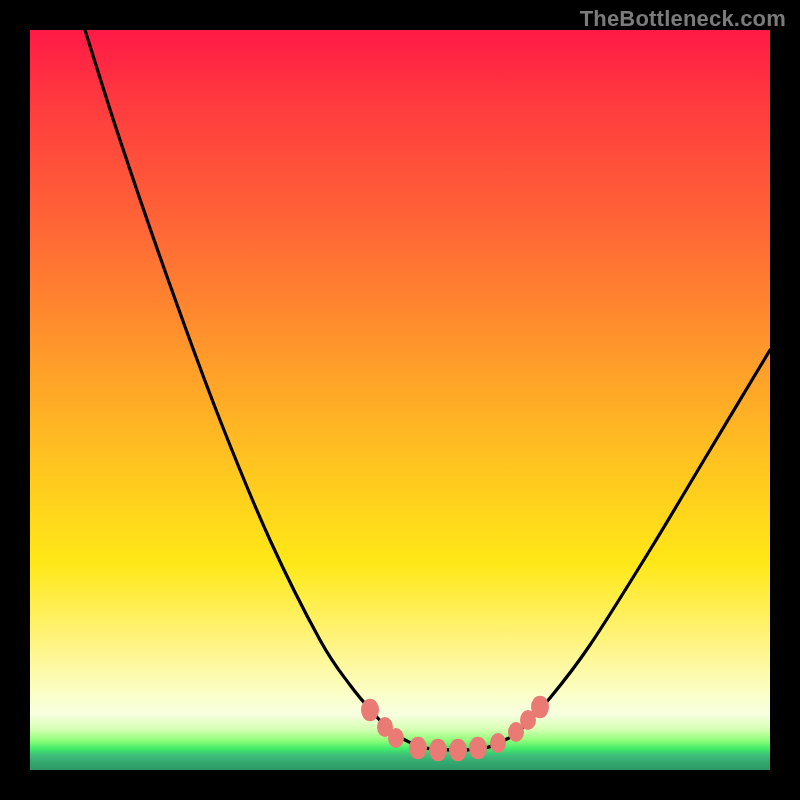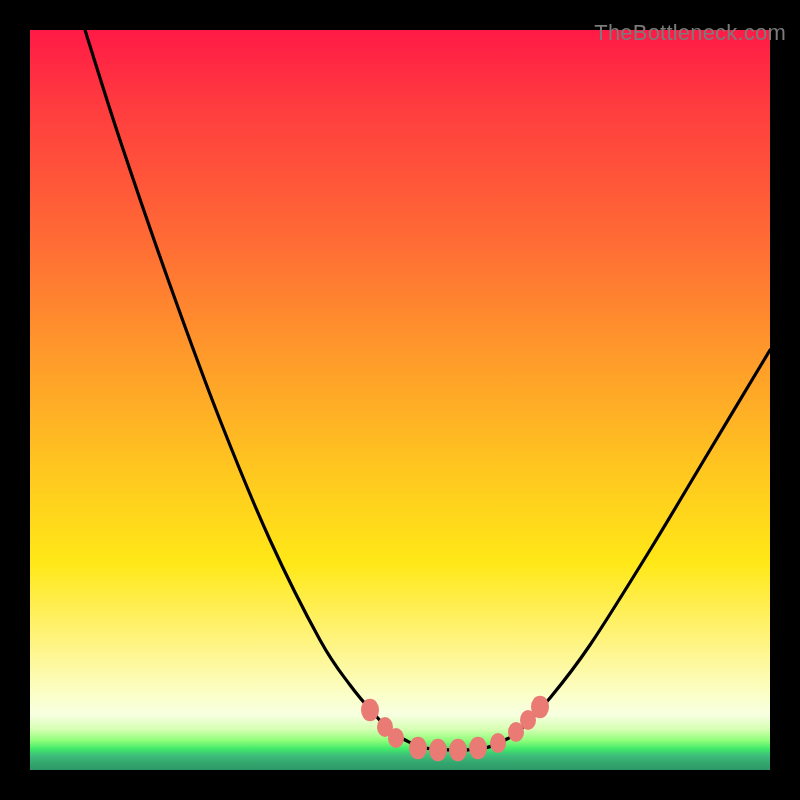--- a/index.html
+++ b/index.html
@@ -39,26 +39,26 @@
         #d6ffb3 94.5%,
         #8fff7a 96%,
         #3fe86a 97.2%,
         #3fbf7a 98%,
         #33a76e 99%,
         #2e9867 100%
       );
   }
   .watermark {
     position: absolute;
-    top: 20px;
+    top: 6px;
     right: 14px;
     color: #7b7b7b;
     font-size: 22px;
     letter-spacing: 0.2px;
-    font-weight: 400;
+    font-weight: 700;
     user-select: none;
   }
   svg.curve {
     position: absolute;
     left: 0;
     top: 0;
     width: 740px;
     height: 740px;
     overflow: visible;
     pointer-events: none;

